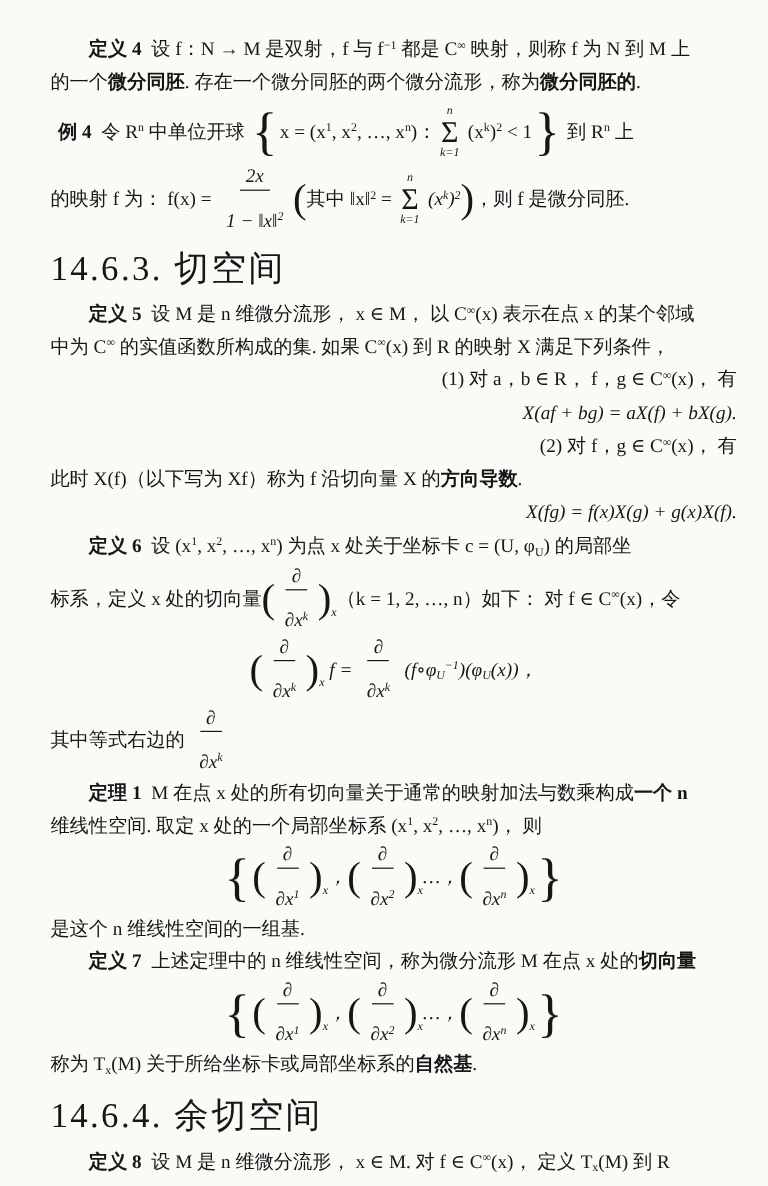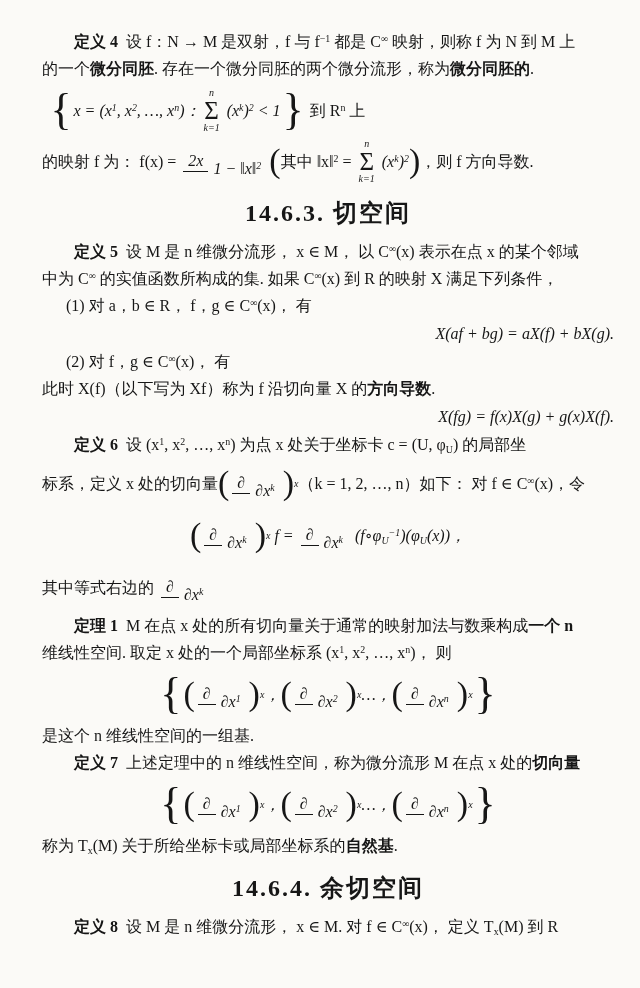--- a/index.html
+++ b/index.html
@@ -3,33 +3,33 @@
 <meta charset="utf-8">
 <style>
   html,body{margin:0;padding:0;}
   body{width:640px;height:988px;background:#fbfaf7;overflow:hidden;
        font-family:"Liberation Serif","DejaVu Serif",serif;color:#161616;}
   .page{box-sizing:border-box;width:640px;height:760px;padding:28px 26px 0 42px;
         font-size:16px;line-height:27px;}
   .line{margin:0;white-space:pre-wrap;}
   [data-runs]{white-space:pre-wrap;}
   .indent{text-indent:2em;}
-  .item{padding-left:1.5em;}
+  .item{padding-left:1.5em;text-align:right;}
   .b{font-weight:bold;}
   .bi{font-weight:bold;}
   .sup{font-size:0.62em;vertical-align:0.55em;line-height:0;}
   .sub{font-size:0.62em;vertical-align:-0.3em;line-height:0;}
-  .h{font-size:24px;font-weight:700;letter-spacing:2px;margin:14px 0 10px;line-height:30px;text-align:center;}
+  .h{font-size:29px;font-weight:400;letter-spacing:2px;margin:14px 0 10px;line-height:30px;}
   .mathline{display:flex;align-items:center;min-height:52px;margin:2px 0;}
   .mathline.noindent{min-height:46px;}
   .fcenter{display:flex;align-items:center;justify-content:center;min-height:30px;
            font-style:italic;margin:1px 0;}
   .fcenter.tall{min-height:54px;}
   .plainformula{text-align:right;font-style:italic;margin:1px 0;}
-  .frac{display:inline-flex;flex-direction:row;align-items:center;vertical-align:middle;
+  .frac{display:inline-flex;flex-direction:column;align-items:center;vertical-align:middle;
         margin:0 3px;line-height:1.25;font-style:italic;}
   .frac .num{display:block;padding:0 5px;border-bottom:1.5px solid #161616;}
   .frac .den{display:block;padding:0 5px;margin-top:16px;}
   .sum{display:inline-flex;flex-direction:column;align-items:center;line-height:1;
        margin:0 3px;font-style:italic;}
   .sum .lim{font-size:10px;}
   .sum .sigma{font-size:25px;font-style:normal;line-height:1;}
   .dpair{display:inline-flex;align-items:center;font-style:italic;}
   .dpair .psub{font-size:10px;align-self:flex-end;margin-bottom:4px;}
   .bigp{font-size:34px;font-weight:300;line-height:0.8;font-style:normal;}
@@ -39,48 +39,49 @@
 </head>
 <body>
 
 <div class="page">
 
   <p class="line indent" data-runs="def4.l1"><span class="b">定义 4</span><span>  设 f：N → M 是双射，f 与 f</span><span class="sup">−1</span><span> 都是 C</span><span class="sup">∞</span><span> 映射，则称 f 为 N 到 M 上</span></p>
   <p class="line" data-runs="def4.l2"><span>的一个</span><span class="b">微分同胚</span><span>. 存在一个微分同胚的两个微分流形，称为</span><span class="b">微分同胚的</span><span>.</span></p>
 
   <div class="mathline">
     <span class="sp"></span>
+    <span data-runs="ex4.head"><span class="b">例 4</span><span>  令 R</span><span class="sup">n</span><span> 中单位开球 </span></span>
     <span class="bigb">{</span>
-    <span data-runs="ex4.set" style="font-style:italic;"><span>x = (x</span><span class="sup">1</span><span>, x</span><span class="sup">2</span><span>, …, x</span><span class="sup">n</span><span>)：</span></span>
+    <span data-runs="ex4.set" style=""><span>x = (x</span><span class="sup">1</span><span>, x</span><span class="sup">2</span><span>, …, x</span><span class="sup">n</span><span>)：</span></span>
     <span class="sum">
       <span class="lim">n</span>
       <span class="sigma">Σ</span>
       <span class="lim">k=1</span>
     </span>
-    <span data-runs="ex4.cond" style="font-style:italic;"><span> (x</span><span class="sup">k</span><span>)</span><span class="sup">2</span><span> &lt; 1</span></span>
+    <span data-runs="ex4.cond" style=""><span> (x</span><span class="sup">k</span><span>)</span><span class="sup">2</span><span> &lt; 1</span></span>
     <span class="bigb">}</span>
     <span data-runs="ex4.tail"><span> 到 R</span><span class="sup">n</span><span> 上</span></span>
   </div>
 
   <div class="mathline noindent">
     <span data-runs="ex4.l2_head"><span>的映射 f 为： f(x) = </span></span>
     <span class="frac">
       <span class="num">2x</span>
       <span class="den" data-runs="ex4.frac_den"><span>1 − ‖x‖</span><span class="sup">2</span></span>
     </span>
     <span class="bigp">(</span>
     <span data-runs="ex4.l2_mid"><span>其中 ‖x‖</span><span class="sup">2</span><span> = </span></span>
     <span class="sum">
       <span class="lim">n</span>
       <span class="sigma">Σ</span>
       <span class="lim">k=1</span>
     </span>
     <span data-runs="ex4.l2_sq" style="font-style:italic;"><span> (x</span><span class="sup">k</span><span>)</span><span class="sup">2</span></span>
     <span class="bigp">)</span>
-    <span data-runs="ex4.l2_tail"><span>，则 f 方向导数.</span></span>
+    <span data-runs="ex4.l2_tail"><span>，则 f 是微分同胚.</span></span>
   </div>
 
   <h2 class="h">14.6.3. 切空间</h2>
 
   <p class="line indent" data-runs="def5.l1"><span class="b">定义 5</span><span>  设 M 是 n 维微分流形， x ∈ M， 以 C</span><span class="sup">∞</span><span>(x) 表示在点 x 的某个邻域</span></p>
   <p class="line" data-runs="def5.l2"><span>中为 C</span><span class="sup">∞</span><span> 的实值函数所构成的集. 如果 C</span><span class="sup">∞</span><span>(x) 到 R 的映射 X 满足下列条件，</span></p>
   <p class="line item" data-runs="def5.item1"><span>(1) 对 a，b ∈ R， f，g ∈ C</span><span class="sup">∞</span><span>(x)， 有</span></p>
   <p class="line plainformula" data-runs="f1"><span>X(af + bg) = aX(f) + bX(g).</span></p>
   <p class="line item" data-runs="def5.item2"><span>(2) 对 f，g ∈ C</span><span class="sup">∞</span><span>(x)， 有</span></p>
   <p class="line" data-runs="note1"><span>此时 X(f)（以下写为 Xf）称为 f 沿切向量 X 的</span><span class="b">方向导数</span><span>.</span></p>

